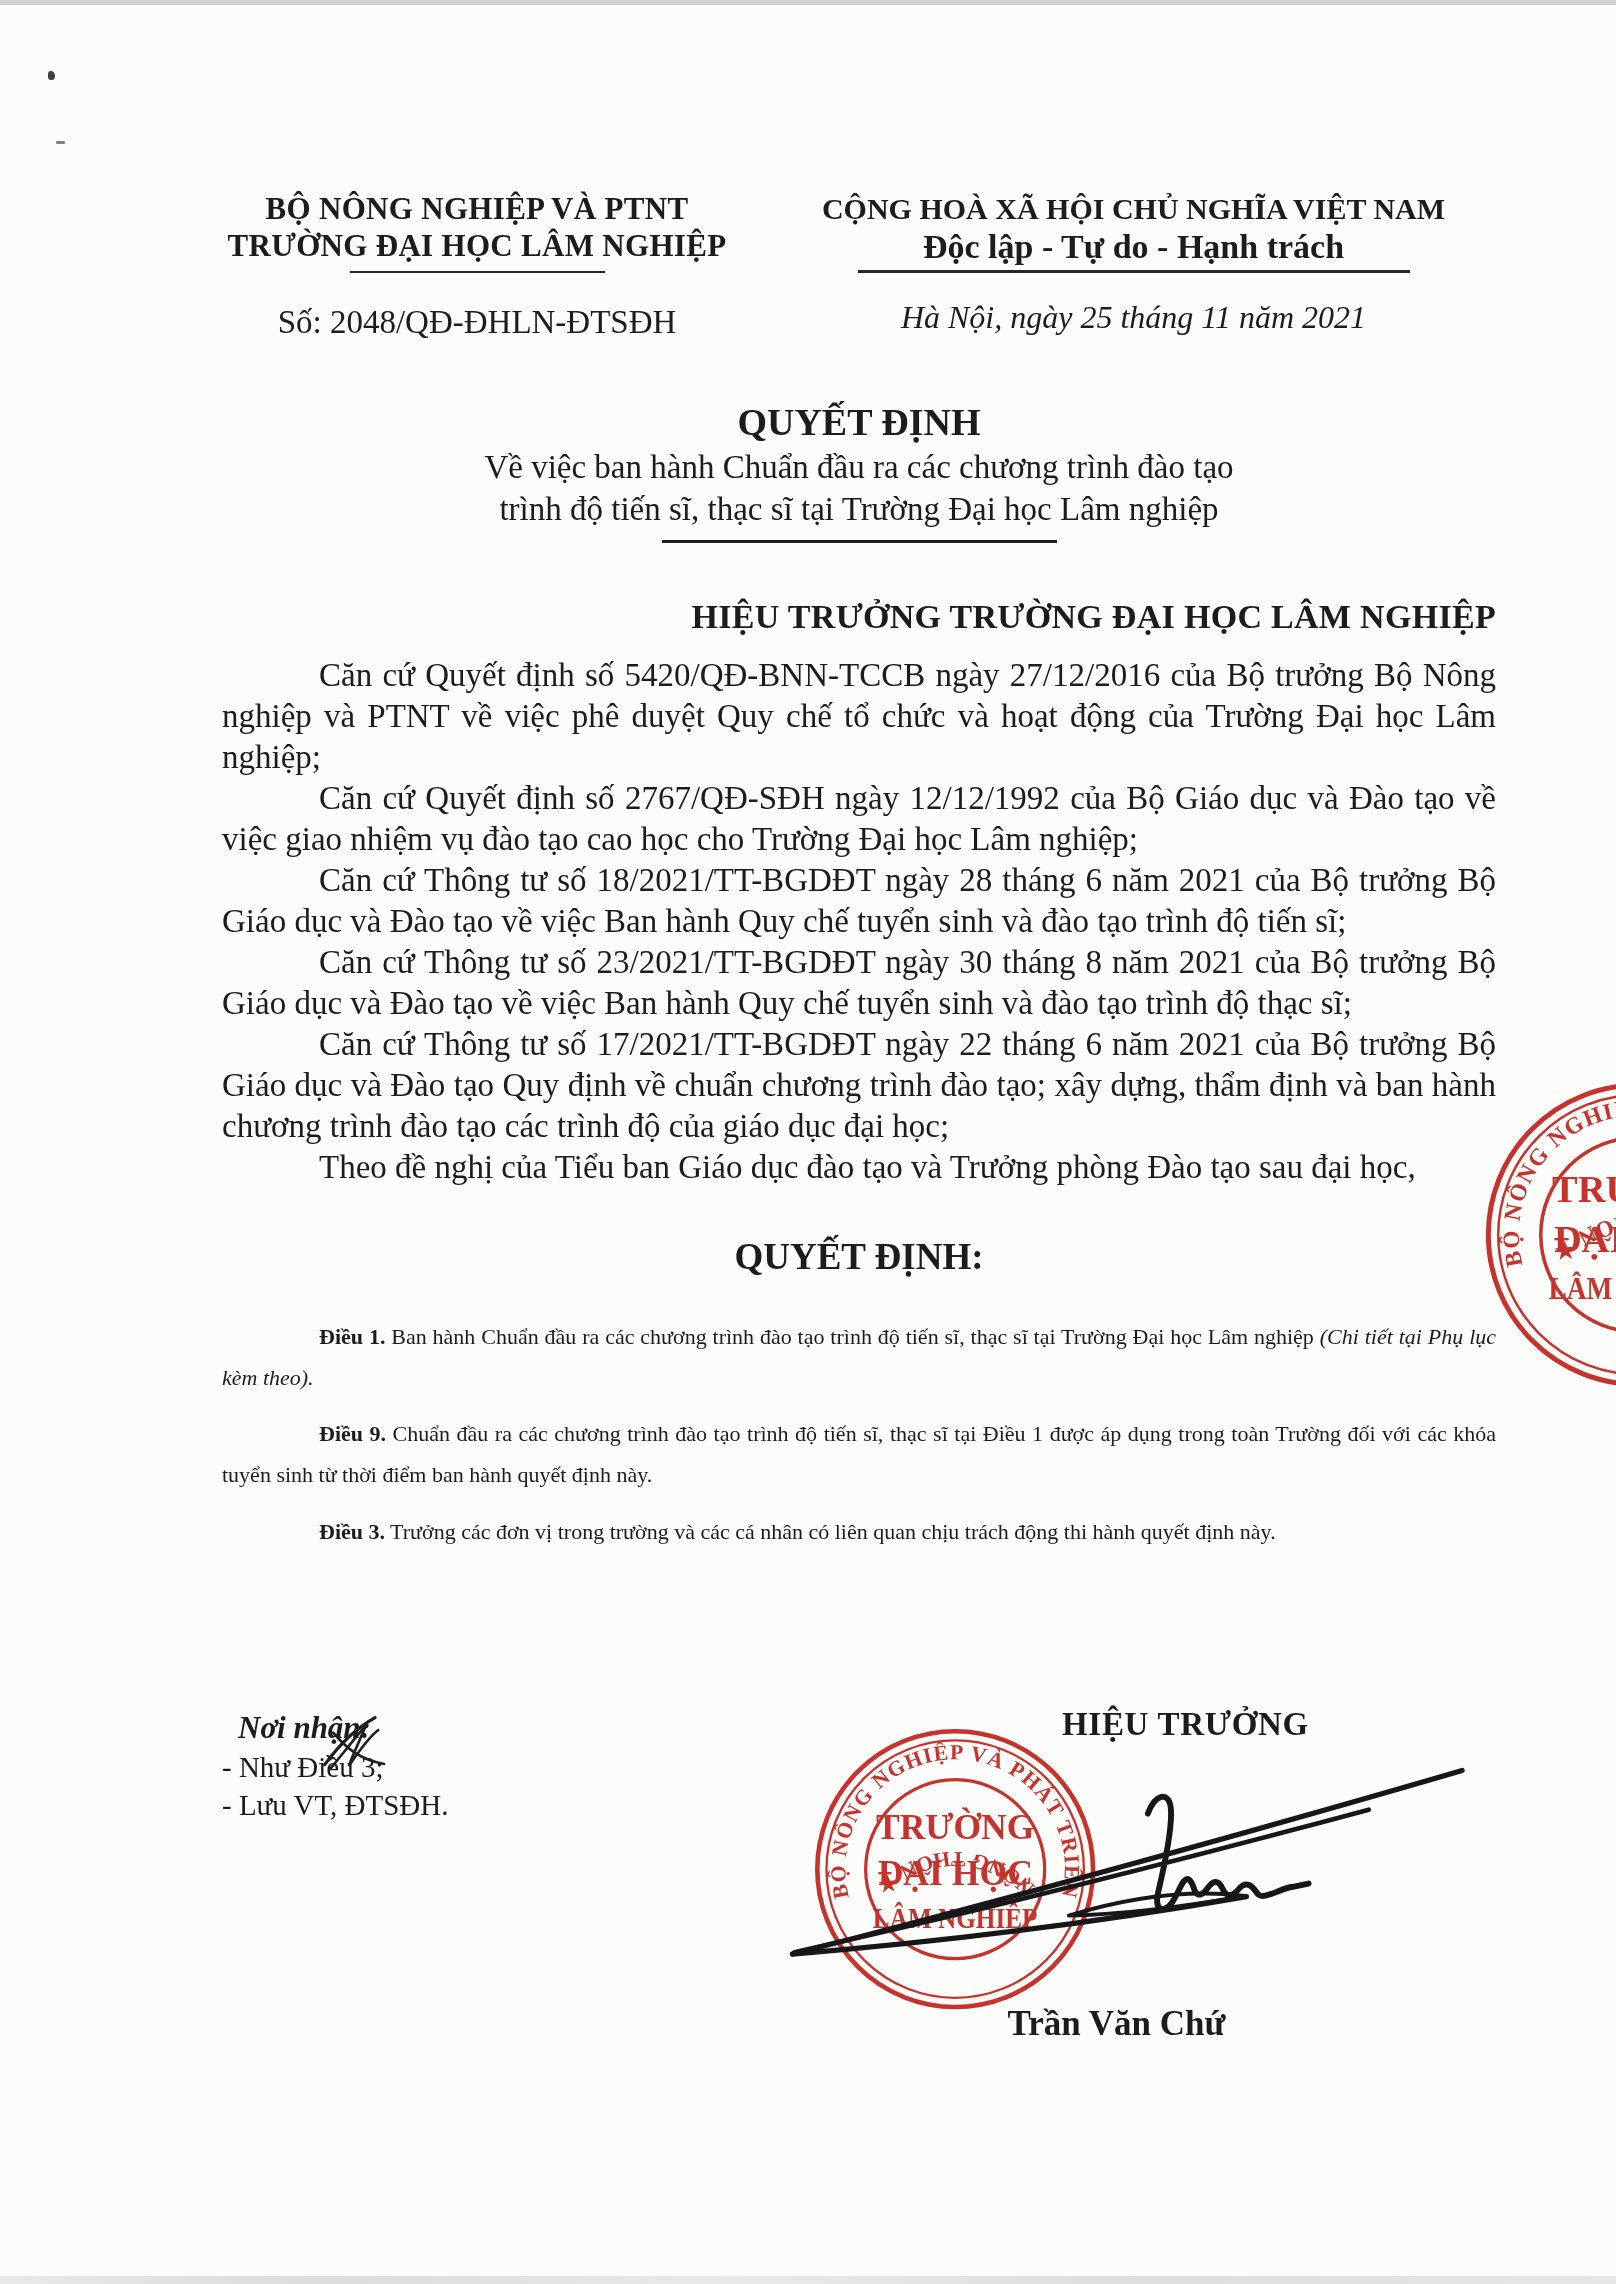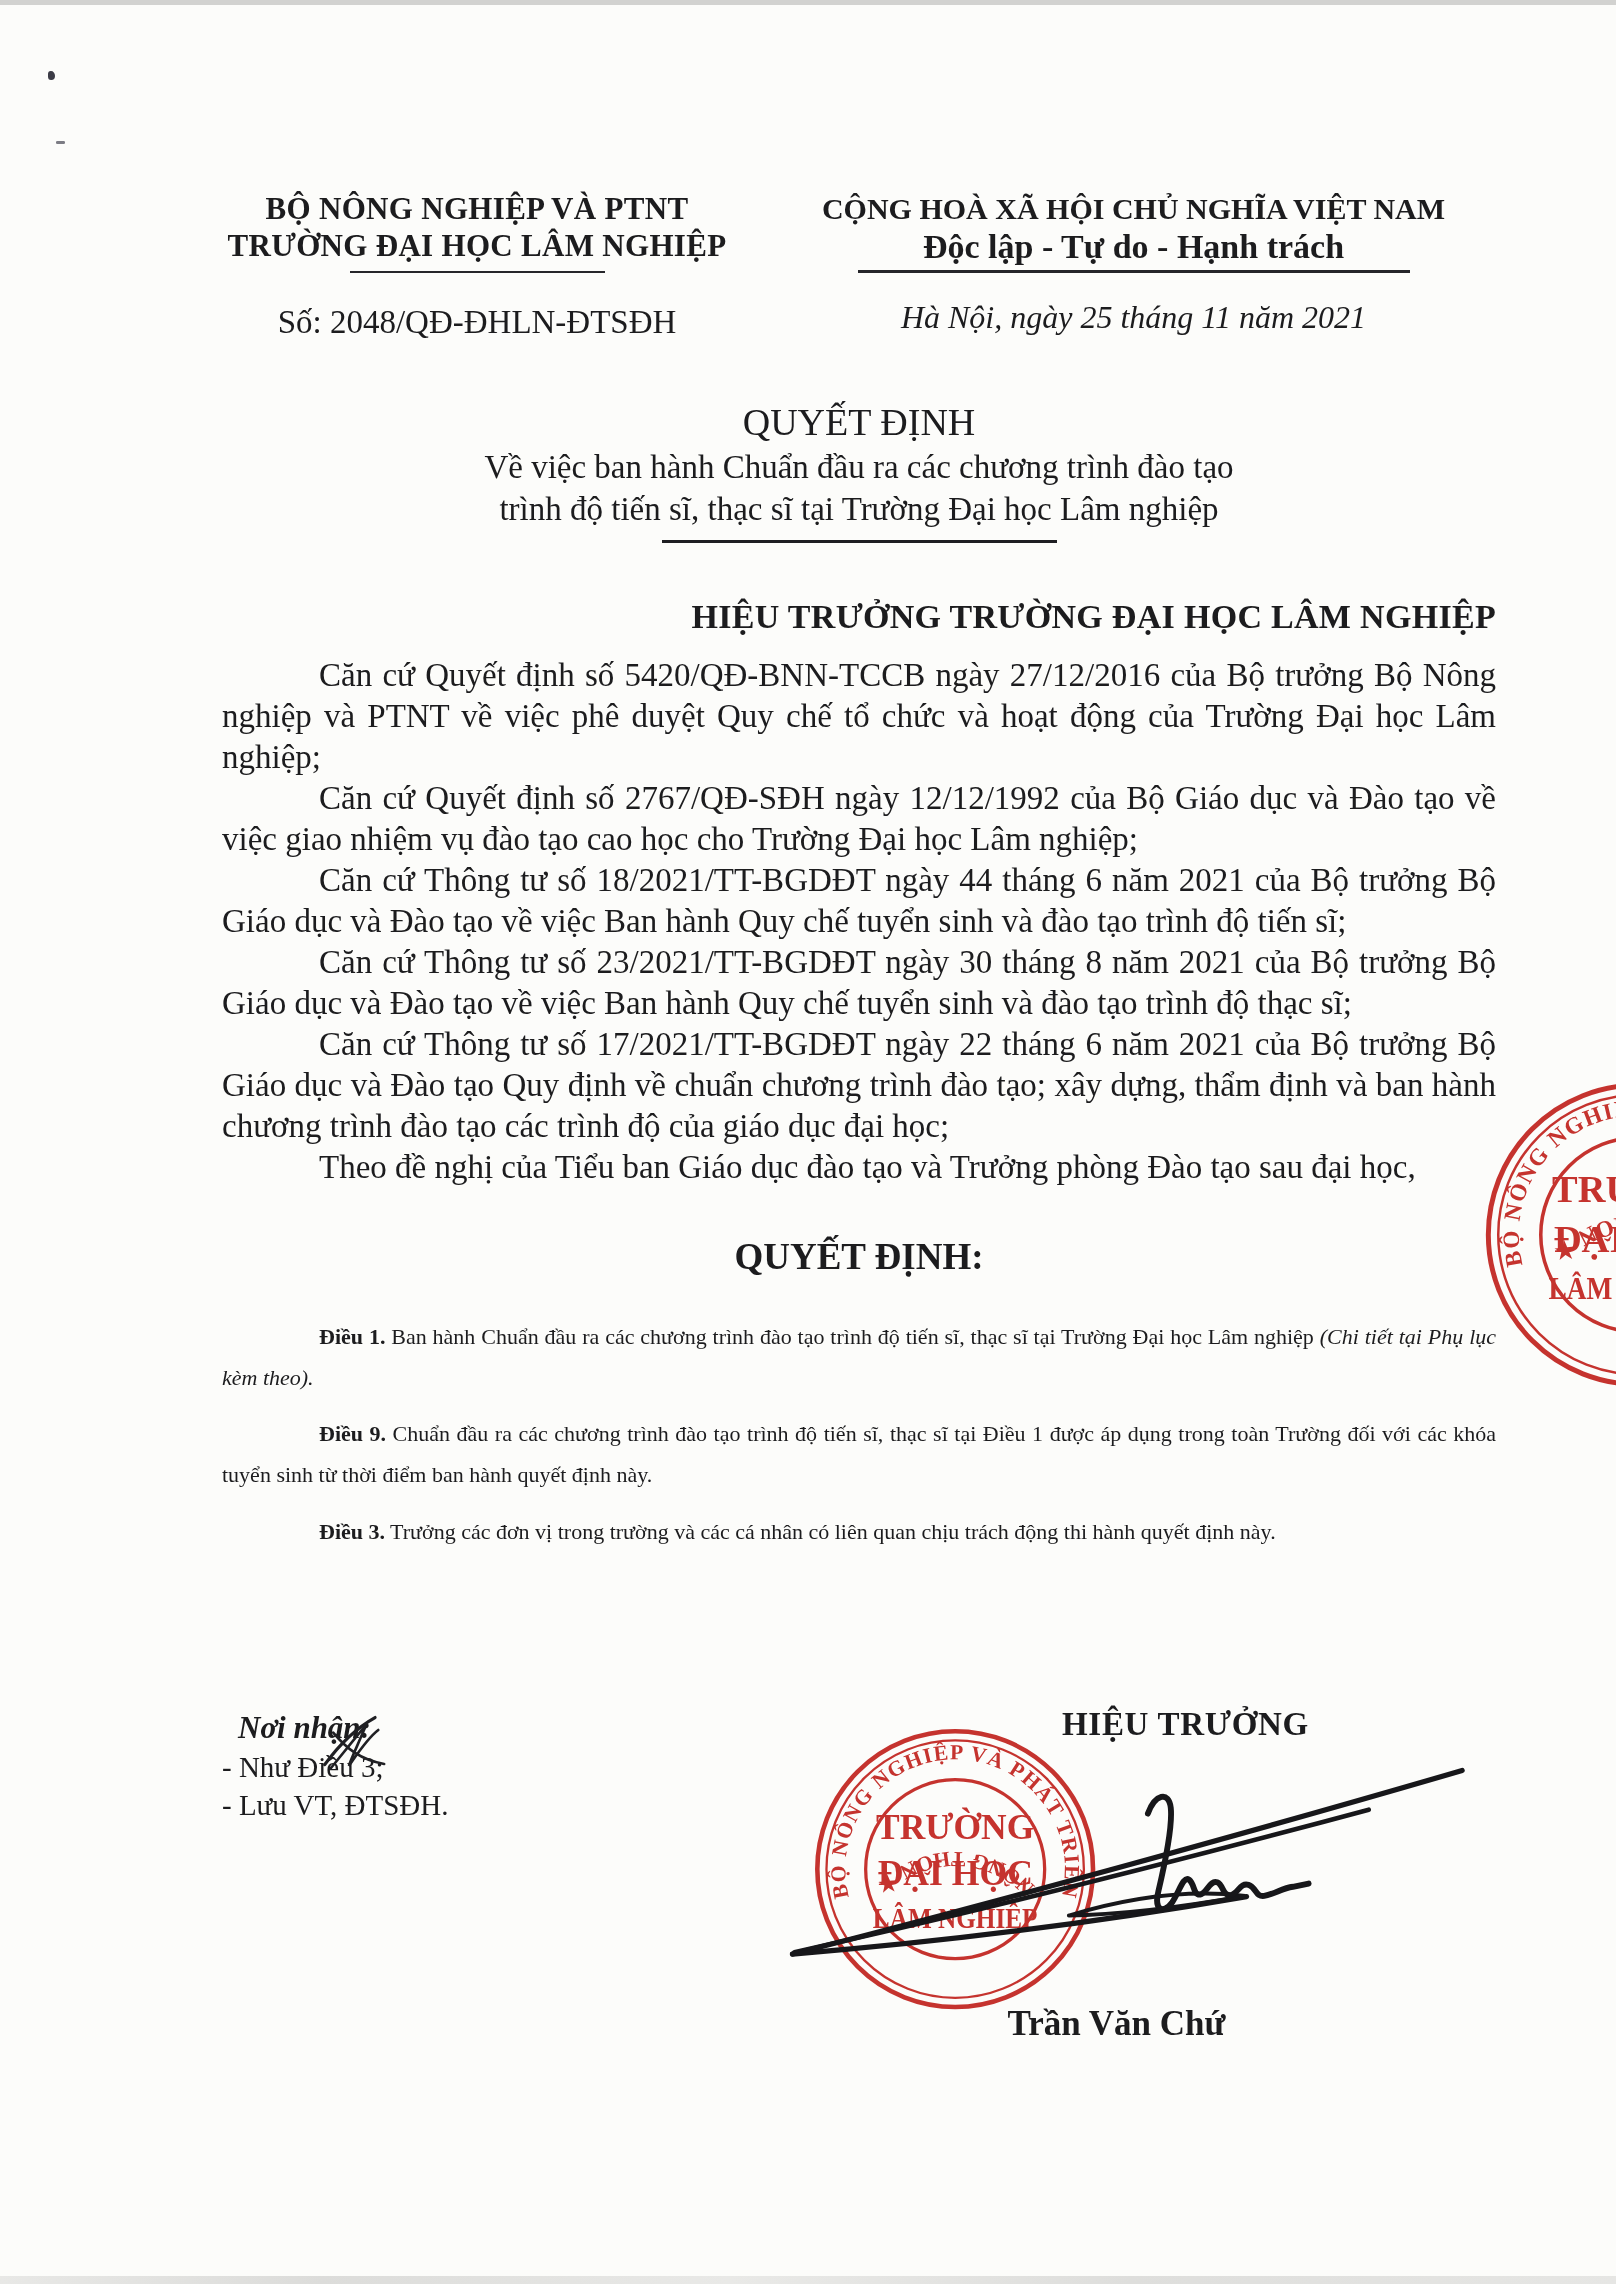--- a/index.html
+++ b/index.html
@@ -31,21 +31,21 @@
   .rule{background:#26262a;height:2.6px;border:0;}
   .rule-left{width:255px;margin:6.5px auto 0;}
   .rule-right{width:552px;margin:5.2px auto 0;}
   .doc-number{font-size:33px;margin-top:31px;line-height:37px;}
   .motto1{font-size:30px;font-weight:bold;line-height:37px;}
   .motto2{font-size:34px;font-weight:bold;line-height:37px;margin-top:1.3px;}
   .place-date{font-size:32px;font-style:italic;margin-top:26px;line-height:37px;}
 
   
   .title-block{text-align:center;margin-top:48px;}
-  .decision-title{font-size:38px;font-weight:normal;line-height:42px;}
+  .decision-title{font-size:38px;font-weight:bold;line-height:42px;}
   .decision-sub{font-size:33px;font-weight:normal;line-height:42px;margin-top:2.6px;}
   .rule-title{width:395px;height:3.3px;margin:10.5px auto 0;background:#1e1e22;}
 
   .authority{font-size:34px;font-weight:bold;text-align:right;margin-top:54px;line-height:39px;letter-spacing:0.3px;}
 
   
   .recitals{margin-top:18.3px;}
   .recitals p{margin:0;font-size:33px;line-height:41px;text-align:justify;text-indent:97px;}
   .decision-heading{font-size:37px;font-weight:bold;text-align:center;margin-top:48px;line-height:41px;}
   .articles{margin-top:39px;}
@@ -97,21 +97,21 @@
         <span>trình độ tiến sĩ, thạc sĩ tại Trường Đại học Lâm nghiệp</span>
       </div>
       <div class="rule-title"></div>
     </div>
 
     <div class="authority">HIỆU TRƯỞNG TRƯỜNG ĐẠI HỌC LÂM NGHIỆP</div>
 
     <div class="recitals">
       <p>Căn cứ Quyết định số 5420/QĐ-BNN-TCCB ngày 27/12/2016 của Bộ trưởng Bộ Nông nghiệp và PTNT về việc phê duyệt Quy chế tổ chức và hoạt động của Trường Đại học Lâm nghiệp;</p>
       <p>Căn cứ Quyết định số 2767/QĐ-SĐH ngày 12/12/1992 của Bộ Giáo dục và Đào tạo về việc giao nhiệm vụ đào tạo cao học cho Trường Đại học Lâm nghiệp;</p>
-      <p>Căn cứ Thông tư số 18/2021/TT-BGDĐT ngày 44 tháng 6 năm 2021 của Bộ trưởng Bộ Giáo dục và Đào tạo về việc Ban hành Quy chế tuyển sinh và đào tạo trình độ tiến sĩ;</p>
+      <p>Căn cứ Thông tư số 18/2021/TT-BGDĐT ngày 28 tháng 6 năm 2021 của Bộ trưởng Bộ Giáo dục và Đào tạo về việc Ban hành Quy chế tuyển sinh và đào tạo trình độ tiến sĩ;</p>
       <p>Căn cứ Thông tư số 23/2021/TT-BGDĐT ngày 30 tháng 8 năm 2021 của Bộ trưởng Bộ Giáo dục và Đào tạo về việc Ban hành Quy chế tuyển sinh và đào tạo trình độ thạc sĩ;</p>
       <p>Căn cứ Thông tư số 17/2021/TT-BGDĐT ngày 22 tháng 6 năm 2021 của Bộ trưởng Bộ Giáo dục và Đào tạo Quy định về chuẩn chương trình đào tạo; xây dựng, thẩm định và ban hành chương trình đào tạo các trình độ của giáo dục đại học;</p>
       <p>Theo đề nghị của Tiểu ban Giáo dục đào tạo và Trưởng phòng Đào tạo sau đại học,</p>
     </div>
 
     <div class="decision-heading">QUYẾT ĐỊNH:</div>
 
     <div class="articles">
       <p><span class="art-lead">Điều 1.</span><span> Ban hành Chuẩn đầu ra các chương trình đào tạo trình độ tiến sĩ, thạc sĩ tại Trường Đại học Lâm nghiệp </span><span class="art-italic">(Chi tiết tại Phụ lục kèm theo).</span></p>
       <p><span class="art-lead">Điều 9.</span><span> Chuẩn đầu ra các chương trình đào tạo trình độ tiến sĩ, thạc sĩ tại Điều 1 được áp dụng trong toàn Trường đối với các khóa tuyển sinh từ thời điểm ban hành quyết định này.</span></p>

